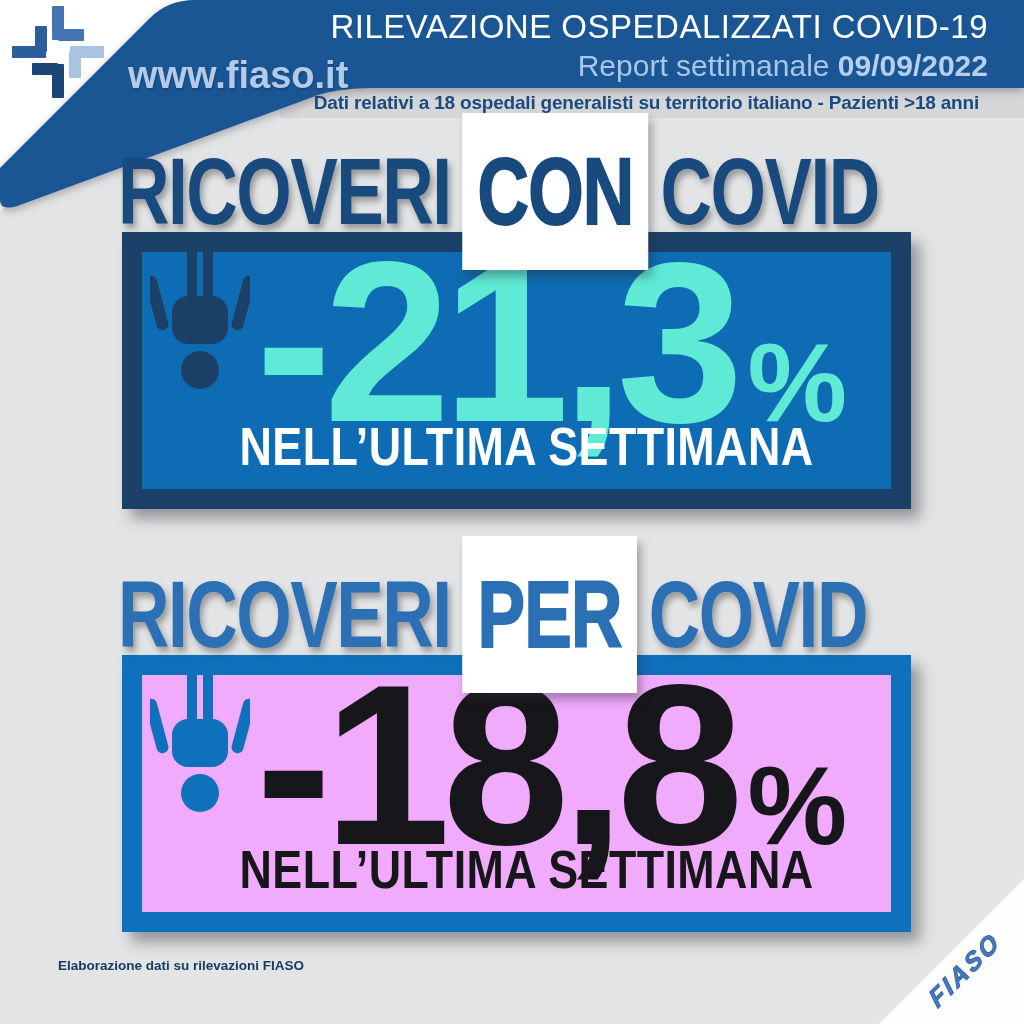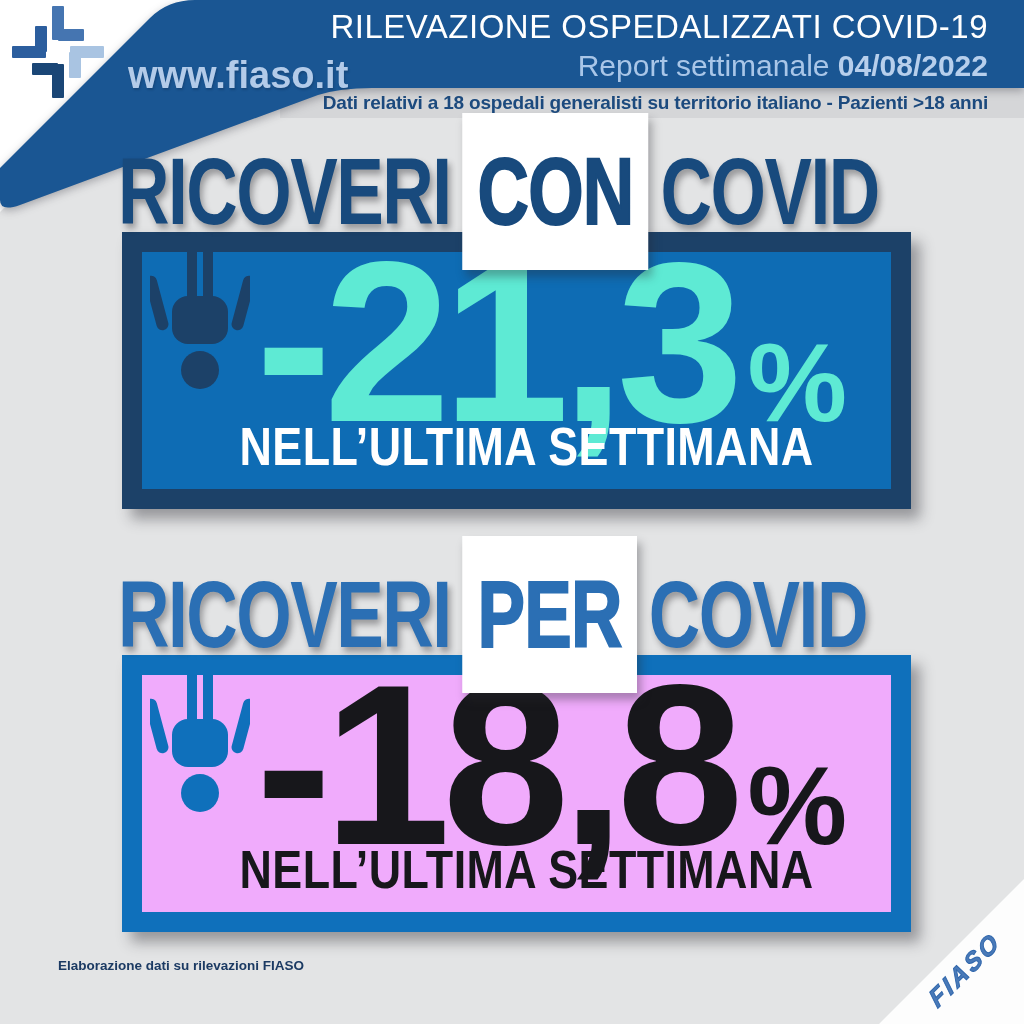--- a/index.html
+++ b/index.html
@@ -8,21 +8,21 @@
     background:#e3e4e5;
     font-family:"Liberation Sans", sans-serif;
   }
   .stage{position:absolute;inset:0;width:1024px;height:1024px;overflow:hidden;}
 
   
   .info-bar{
     position:absolute;left:280px;right:0;top:88px;height:30px;
     background:#d5d6d8;border-top-left-radius:24px;
     display:flex;align-items:center;justify-content:flex-end;
-    padding-right:36px;box-sizing:border-box;
+    padding-right:45px;box-sizing:border-box;
     font-size:19px;font-weight:700;color:#1c4a7e;letter-spacing:-0.2px;
     white-space:nowrap;
   }
   .white-corner{
     position:absolute;top:0;left:0;width:212px;height:212px;background:#ffffff;
     clip-path:polygon(0 0,100% 0,0 100%);
   }
   .header-shape{position:absolute;top:0;left:0;filter:drop-shadow(0 3px 4px rgba(50,50,60,.35));}
   .header-text{
     position:absolute;top:9px;right:36px;text-align:right;line-height:1.12;white-space:nowrap;
@@ -112,21 +112,21 @@
   <div class="white-corner"></div>
 
   <svg class="header-shape" width="1024" height="230" viewBox="0 0 1024 230">
     <path d="M1024,0 L1024,88 L372,88 Q340,88 318,95 L20,205 Q0,212 0,200 L0,168 L150,18 Q168,0 195,0 Z" fill="#1a5693"></path>
   </svg>
 
   <div class="header-text">
     <div class="header-title">RILEVAZIONE OSPEDALIZZATI COVID-19</div>
     <div class="header-sub">
       <span>Report settimanale</span>
-      <span class="date">04/08/2022</span>
+      <span class="date">09/09/2022</span>
     </div>
   </div>
 
   <div class="site-url">www.fiaso.it</div>
 
   <svg class="fiaso-logo" width="104" height="104" viewBox="0 0 104 104">
     <g>
       <g fill="#4575b1">
         <rect x="46" y="6" width="12" height="34" rx="1"></rect>
         <rect x="52" y="29" width="26" height="12" rx="1" transform="skewX(0)"></rect>

